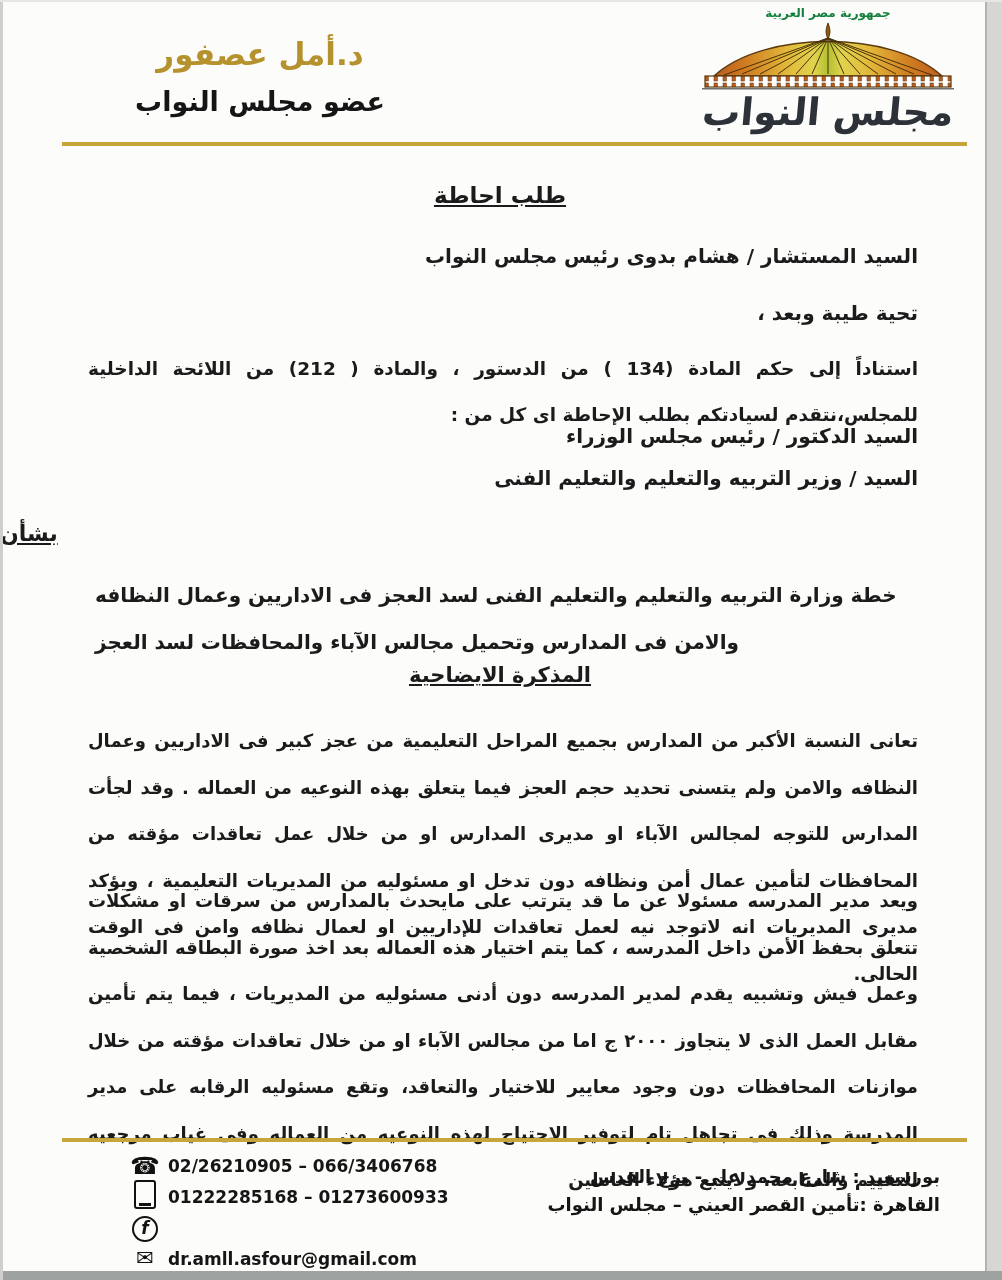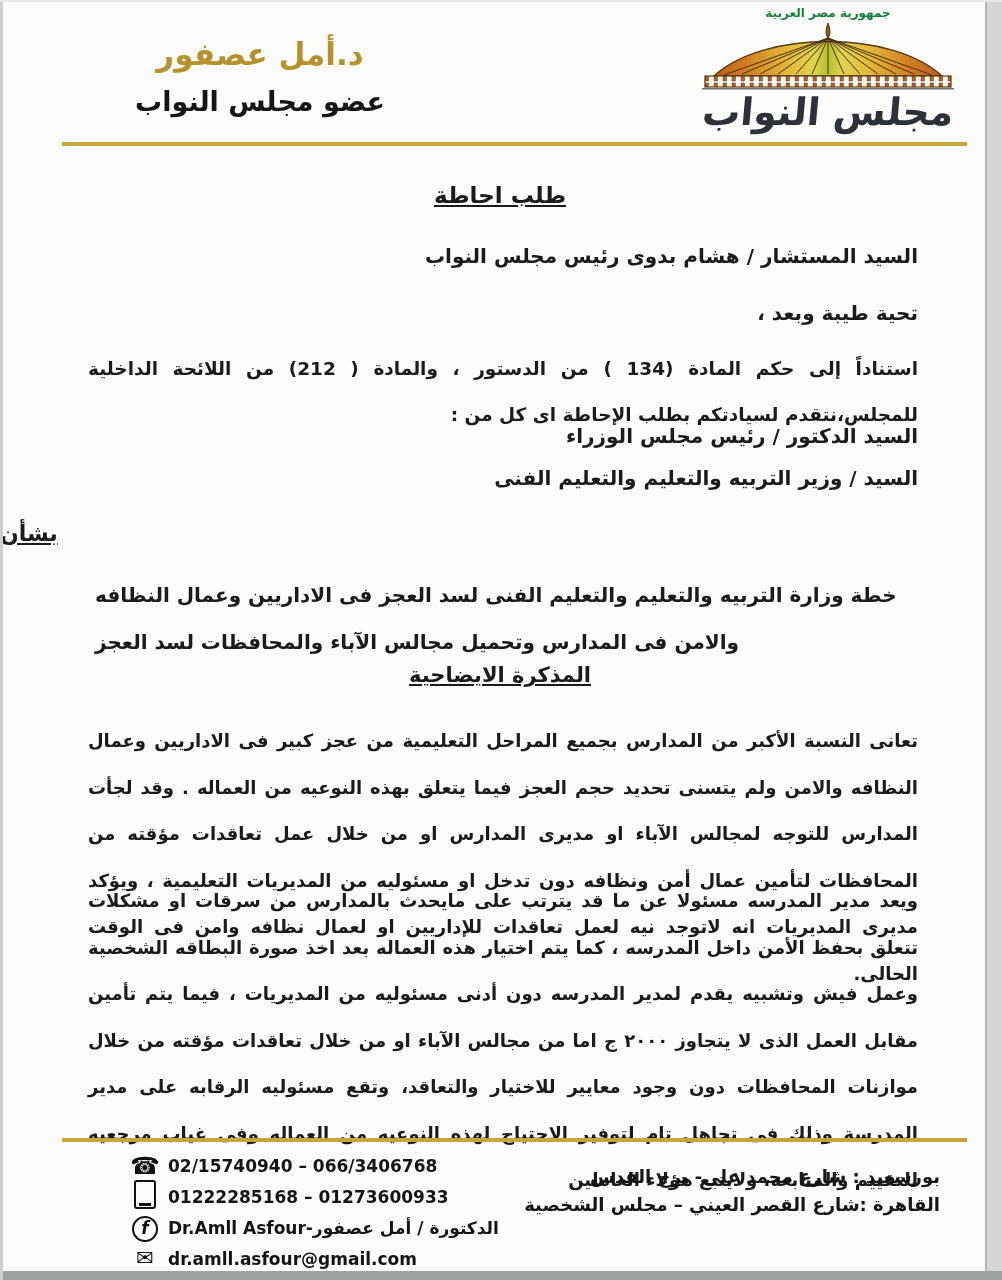--- a/index.html
+++ b/index.html
@@ -133,38 +133,37 @@
   <div class="memo-title">المذكرة الايضاحية</div>
 
   <div class="body-par par-1">تعانى النسبة الأكبر من المدارس بجميع المراحل التعليمية من عجز كبير فى الاداريين وعمال النظافه والامن ولم يتسنى تحديد حجم العجز  فيما يتعلق بهذه النوعيه من العماله . وقد لجأت المدارس للتوجه لمجالس الآباء  او مديرى المدارس او من خلال عمل تعاقدات مؤقته من المحافظات لتأمين عمال أمن ونظافه دون تدخل او مسئوليه من المديريات التعليمية ، ويؤكد مديرى المديريات انه لاتوجد نيه لعمل تعاقدات  للإداريين او لعمال نظافه وامن فى الوقت الحالى.</div>
   <div class="body-par par-2">ويعد مدير المدرسه مسئولا عن ما قد يترتب على مايحدث بالمدارس من سرقات او  مشكلات تتعلق بحفظ الأمن داخل المدرسه ، كما يتم اختيار هذه العماله بعد اخذ صورة البطاقه الشخصية وعمل فيش وتشبيه يقدم لمدير المدرسه دون أدنى مسئوليه من المديريات ، فيما يتم تأمين مقابل العمل الذى لا يتجاوز ٢٠٠٠ ج اما من مجالس الآباء او من خلال تعاقدات مؤقته من خلال موازنات المحافظات دون وجود معايير للاختيار والتعاقد، وتقع مسئوليه الرقابه على مدير المدرسة وذلك فى تجاهل تام لتوفير الاحتياج لهذه النوعيه من العماله وفى غياب مرجعيه للتقييم والمتابعه، ولايتبع هؤلاء العاملين</div>
 
   <div class="rule rule-bottom"></div>
 
   <div class="footer-contacts">
     <div class="contact-row">
       <span class="contact-icon">☎</span>
-      <span class="contact-text">02/15740940 – 066/3406768</span>
+      <span class="contact-text">02/26210905 – 066/3406768</span>
     </div>
     <div class="contact-row">
       <span class="contact-icon"><span class="mobile-shape"></span></span>
       <span class="contact-text">01222285168 – 01273600933</span>
     </div>
     <div class="contact-row">
       <span class="contact-icon"><span class="fb-circle">f</span></span>
-      <span class="contact-text bidi">الدكتورة / أمل عصفور-Dr.Amll Asfour</span>
     </div>
     <div class="contact-row">
       <span class="contact-icon glyph-mail">✉</span>
       <span class="contact-text">dr.amll.asfour@gmail.com</span>
     </div>
   </div>
 
   <div class="footer-addresses">
     <div>بورسعيد : شارع محمد على- برج القدس</div>
-    <div>القاهرة  :شارع القصر العيني – مجلس الشخصية</div>
+    <div>القاهرة  :تأمين القصر العيني – مجلس النواب</div>
   </div>
 
   <div class="edge-right"></div>
   <div class="edge-bottom"></div>
   <div class="edge-left"></div>
   <div class="edge-top"></div>
 </div>
 
 </body></html>

